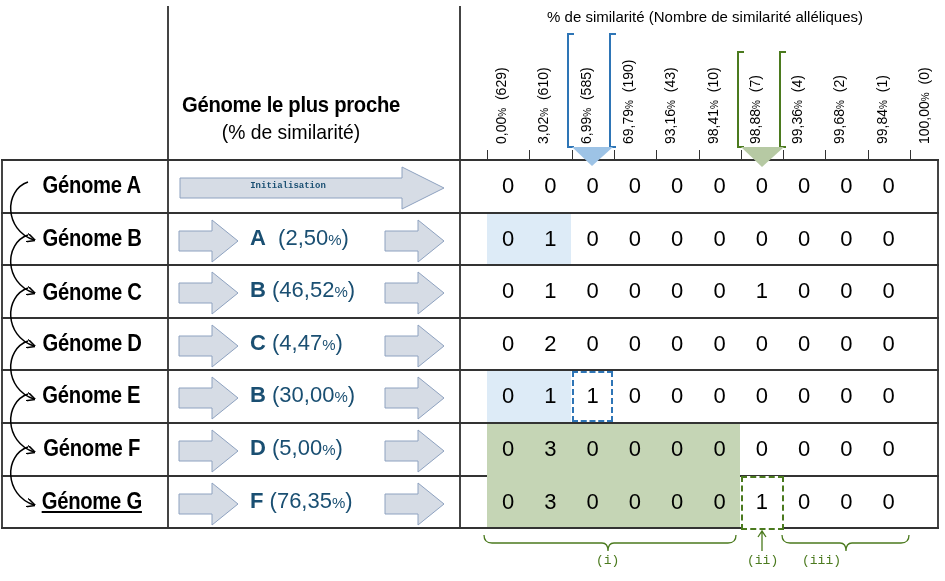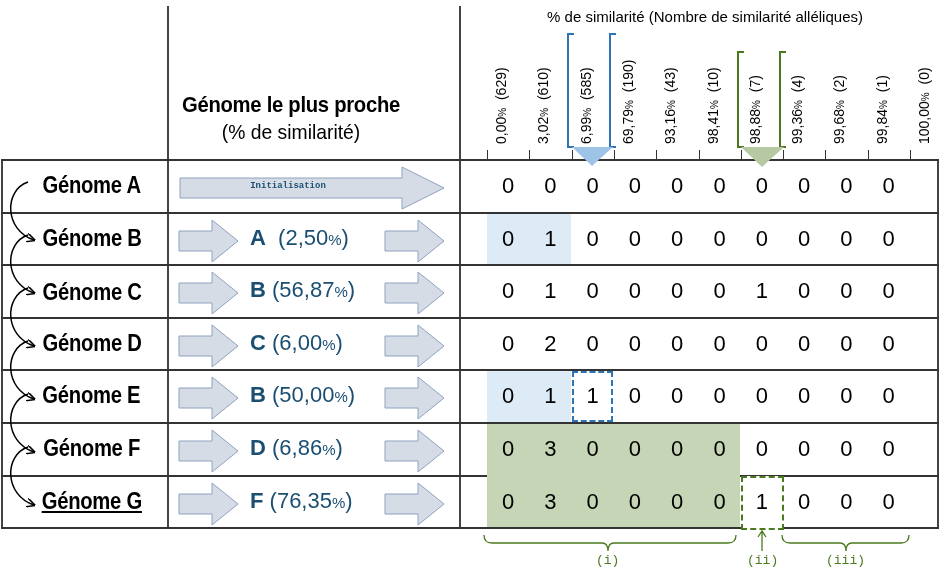--- a/index.html
+++ b/index.html
@@ -137,75 +137,75 @@
     <div class="cell" style="left:783.0999999999999px;top:213px;">0</div>
     <div class="cell" style="left:825.4px;top:213px;">0</div>
     <div class="cell" style="left:867.7px;top:213px;">0</div>
     <div class="row-label" style="top:264px;margin-top:15px;"><span>Génome C</span></div>
     <svg class="abs" style="left:178px;top:271px;" width="62" height="44">
       <polygon points="1,12 34,12 34,1 60,22 34,43 34,32 1,32" fill="#d6dce5" stroke="#8ea2c0" stroke-width="1"></polygon>
     </svg>
     <svg class="abs" style="left:384px;top:271px;" width="62" height="44">
       <polygon points="1,12 34,12 34,1 60,22 34,43 34,32 1,32" fill="#d6dce5" stroke="#8ea2c0" stroke-width="1"></polygon>
     </svg>
-    <div class="parent" style="top:277px;"><b>B</b><span style="white-space:pre"> (56,87</span><small>%</small><span>)</span></div>
+    <div class="parent" style="top:277px;"><b>B</b><span style="white-space:pre"> (46,52</span><small>%</small><span>)</span></div>
     <div class="cell" style="left:487px;top:265px;">0</div>
     <div class="cell" style="left:529.3px;top:265px;">1</div>
     <div class="cell" style="left:571.6px;top:265px;">0</div>
     <div class="cell" style="left:613.9px;top:265px;">0</div>
     <div class="cell" style="left:656.2px;top:265px;">0</div>
     <div class="cell" style="left:698.5px;top:265px;">0</div>
     <div class="cell" style="left:740.8px;top:265px;">1</div>
     <div class="cell" style="left:783.0999999999999px;top:265px;">0</div>
     <div class="cell" style="left:825.4px;top:265px;">0</div>
     <div class="cell" style="left:867.7px;top:265px;">0</div>
     <div class="row-label" style="top:330px;"><span>Génome D</span></div>
     <svg class="abs" style="left:178px;top:324px;" width="62" height="44">
       <polygon points="1,12 34,12 34,1 60,22 34,43 34,32 1,32" fill="#d6dce5" stroke="#8ea2c0" stroke-width="1"></polygon>
     </svg>
     <svg class="abs" style="left:384px;top:324px;" width="62" height="44">
       <polygon points="1,12 34,12 34,1 60,22 34,43 34,32 1,32" fill="#d6dce5" stroke="#8ea2c0" stroke-width="1"></polygon>
     </svg>
-    <div class="parent" style="top:330px;"><b>C</b><span style="white-space:pre"> (6,00</span><small>%</small><span>)</span></div>
+    <div class="parent" style="top:330px;"><b>C</b><span style="white-space:pre"> (4,47</span><small>%</small><span>)</span></div>
     <div class="cell" style="left:487px;top:318px;">0</div>
     <div class="cell" style="left:529.3px;top:318px;">2</div>
     <div class="cell" style="left:571.6px;top:318px;">0</div>
     <div class="cell" style="left:613.9px;top:318px;">0</div>
     <div class="cell" style="left:656.2px;top:318px;">0</div>
     <div class="cell" style="left:698.5px;top:318px;">0</div>
     <div class="cell" style="left:740.8px;top:318px;">0</div>
     <div class="cell" style="left:783.0999999999999px;top:318px;">0</div>
     <div class="cell" style="left:825.4px;top:318px;">0</div>
     <div class="cell" style="left:867.7px;top:318px;">0</div>
     <div class="row-label" style="top:382px;"><span>Génome E</span></div>
     <svg class="abs" style="left:178px;top:376px;" width="62" height="44">
       <polygon points="1,12 34,12 34,1 60,22 34,43 34,32 1,32" fill="#d6dce5" stroke="#8ea2c0" stroke-width="1"></polygon>
     </svg>
     <svg class="abs" style="left:384px;top:376px;" width="62" height="44">
       <polygon points="1,12 34,12 34,1 60,22 34,43 34,32 1,32" fill="#d6dce5" stroke="#8ea2c0" stroke-width="1"></polygon>
     </svg>
-    <div class="parent" style="top:382px;"><b>B</b><span style="white-space:pre"> (50,00</span><small>%</small><span>)</span></div>
+    <div class="parent" style="top:382px;"><b>B</b><span style="white-space:pre"> (30,00</span><small>%</small><span>)</span></div>
     <div class="cell" style="left:487px;top:370px;">0</div>
     <div class="cell" style="left:529.3px;top:370px;">1</div>
     <div class="cell" style="left:571.6px;top:370px;">1</div>
     <div class="cell" style="left:613.9px;top:370px;">0</div>
     <div class="cell" style="left:656.2px;top:370px;">0</div>
     <div class="cell" style="left:698.5px;top:370px;">0</div>
     <div class="cell" style="left:740.8px;top:370px;">0</div>
     <div class="cell" style="left:783.0999999999999px;top:370px;">0</div>
     <div class="cell" style="left:825.4px;top:370px;">0</div>
     <div class="cell" style="left:867.7px;top:370px;">0</div>
     <div class="row-label" style="top:435px;"><span>Génome F</span></div>
     <svg class="abs" style="left:178px;top:429px;" width="62" height="44">
       <polygon points="1,12 34,12 34,1 60,22 34,43 34,32 1,32" fill="#d6dce5" stroke="#8ea2c0" stroke-width="1"></polygon>
     </svg>
     <svg class="abs" style="left:384px;top:429px;" width="62" height="44">
       <polygon points="1,12 34,12 34,1 60,22 34,43 34,32 1,32" fill="#d6dce5" stroke="#8ea2c0" stroke-width="1"></polygon>
     </svg>
-    <div class="parent" style="top:435px;"><b>D</b><span style="white-space:pre"> (6,86</span><small>%</small><span>)</span></div>
+    <div class="parent" style="top:435px;"><b>D</b><span style="white-space:pre"> (5,00</span><small>%</small><span>)</span></div>
     <div class="cell" style="left:487px;top:423px;">0</div>
     <div class="cell" style="left:529.3px;top:423px;">3</div>
     <div class="cell" style="left:571.6px;top:423px;">0</div>
     <div class="cell" style="left:613.9px;top:423px;">0</div>
     <div class="cell" style="left:656.2px;top:423px;">0</div>
     <div class="cell" style="left:698.5px;top:423px;">0</div>
     <div class="cell" style="left:740.8px;top:423px;">0</div>
     <div class="cell" style="left:783.0999999999999px;top:423px;">0</div>
     <div class="cell" style="left:825.4px;top:423px;">0</div>
     <div class="cell" style="left:867.7px;top:423px;">0</div>
@@ -231,13 +231,13 @@
 
 <svg class="abs" style="left:0;top:525px;" width="945" height="56">
   <g fill="none" stroke="#4b7a1e" stroke-width="1.3">
     <path d="M484,10 Q484,18 492,18 L602,18 Q608,18 608,26 Q608,18 614,18 L728,18 Q736,18 736,10"></path>
     <path d="M782,10 Q782,18 790,18 L840,18 Q846,18 846,26 Q846,18 852,18 L901,18 Q909,18 909,10"></path>
     <path d="M762,26 L762,7 M758,12 L762,6 L766,12"></path>
   </g>
 </svg>
 <div class="annot" style="left:596px;top:553px;">(i)</div>
 <div class="annot" style="left:747px;top:553px;">(ii)</div>
-<div class="annot" style="left:826px;top:553px;text-align:center;">(iii)</div>
+<div class="annot" style="left:802px;top:553px;text-align:center;">(iii)</div>
 
 </body></html>

